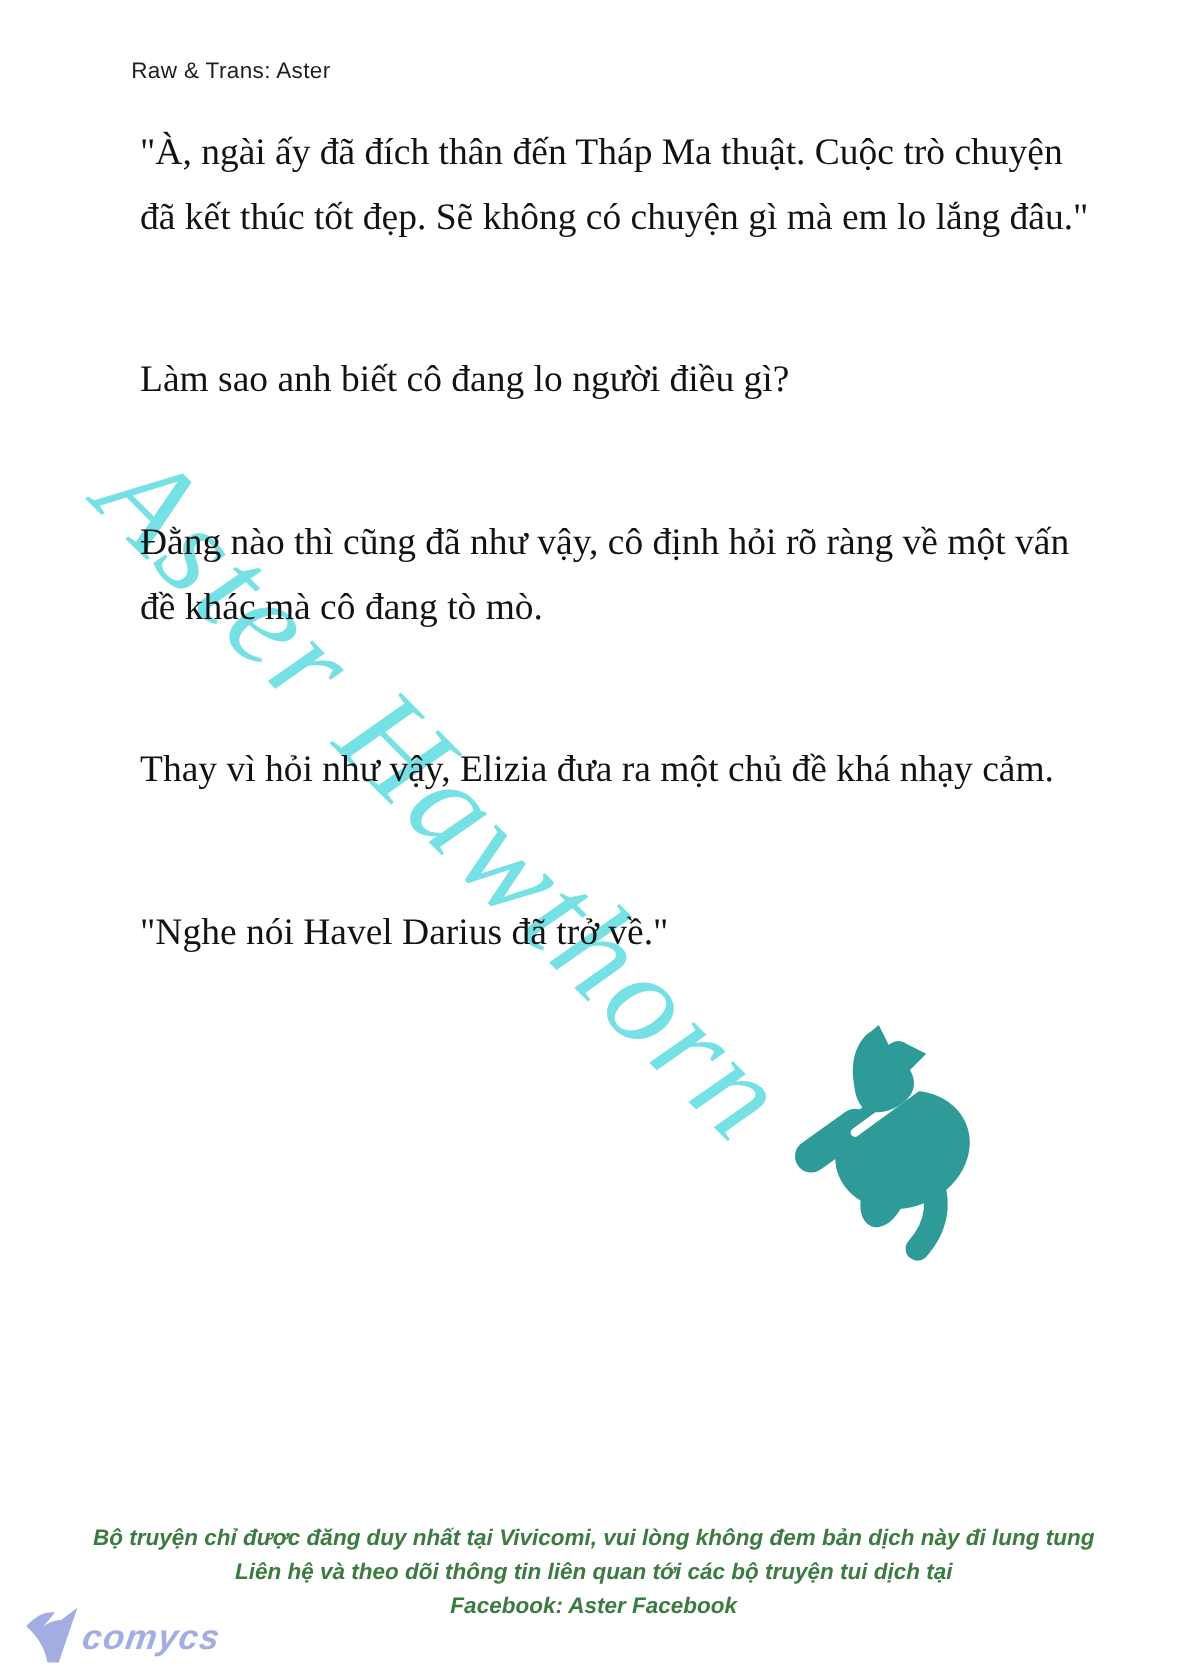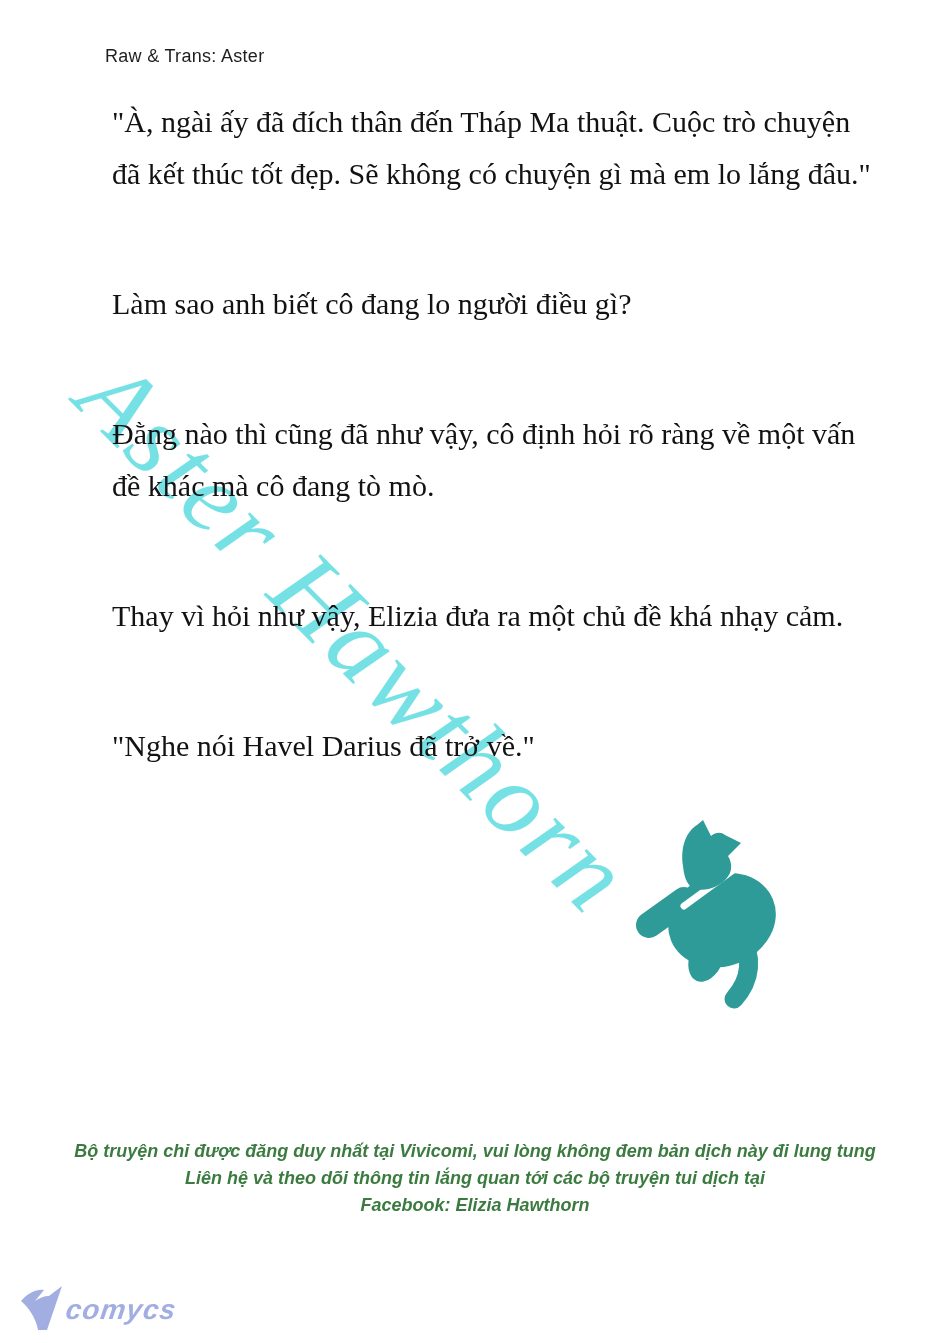--- a/index.html
+++ b/index.html
@@ -63,21 +63,21 @@
   }
   .bodytext p {
     margin: 0 0 78px 0;
     padding: 0;
   }
   
   .footer {
     position: absolute;
     left: 0;
     right: 0;
-    top: 1138px;
+    top: 1217px;
     text-align: center;
     font-family: "Liberation Sans", sans-serif;
     font-weight: bold;
     font-style: italic;
     font-size: 18px;
     line-height: 27px;
     z-index: 2;
   }
   
   .logo {
@@ -128,22 +128,22 @@
   <div class="bodytext">
     <p>"À, ngài ấy đã đích thân đến Tháp Ma thuật. Cuộc trò chuyện đã kết thúc tốt đẹp. Sẽ không có chuyện gì mà em lo lắng đâu."</p>
     <p>Làm sao anh biết cô đang lo người điều gì?</p>
     <p>Đằng nào thì cũng đã như vậy, cô định hỏi rõ ràng về một vấn đề khác mà cô đang tò mò.</p>
     <p>Thay vì hỏi như vậy, Elizia đưa ra một chủ đề khá nhạy cảm.</p>
     <p>"Nghe nói Havel Darius đã trở về."</p>
   </div>
 
   <div class="footer" style="color: rgb(60, 123, 64);">
     <div>Bộ truyện chỉ được đăng duy nhất tại Vivicomi, vui lòng không đem bản dịch này đi lung tung</div>
-    <div>Liên hệ và theo dõi thông tin lắng quan tới các bộ truyện tui dịch tại</div>
-    <div>Facebook: Elizia Hawthorn</div>
+    <div>Liên hệ và theo dõi thông tin liên quan tới các bộ truyện tui dịch tại</div>
+    <div>Facebook: Aster Facebook</div>
   </div>
 
   <div class="logo">
     <svg width="44" height="48" viewBox="0 0 44 48">
       <path class="logo-fill" d="M1,17 C9,8 17,5 24,6 L15,17 C19,14 24,12 29,12 L42,2 L27,46 L18,46 C16,34 9,24 1,17 Z" fill="#a2aee2"></path>
     </svg>
     <span class="logo-text" style="color: rgb(162, 174, 226);">comycs</span>
   </div>
 
 </div>

